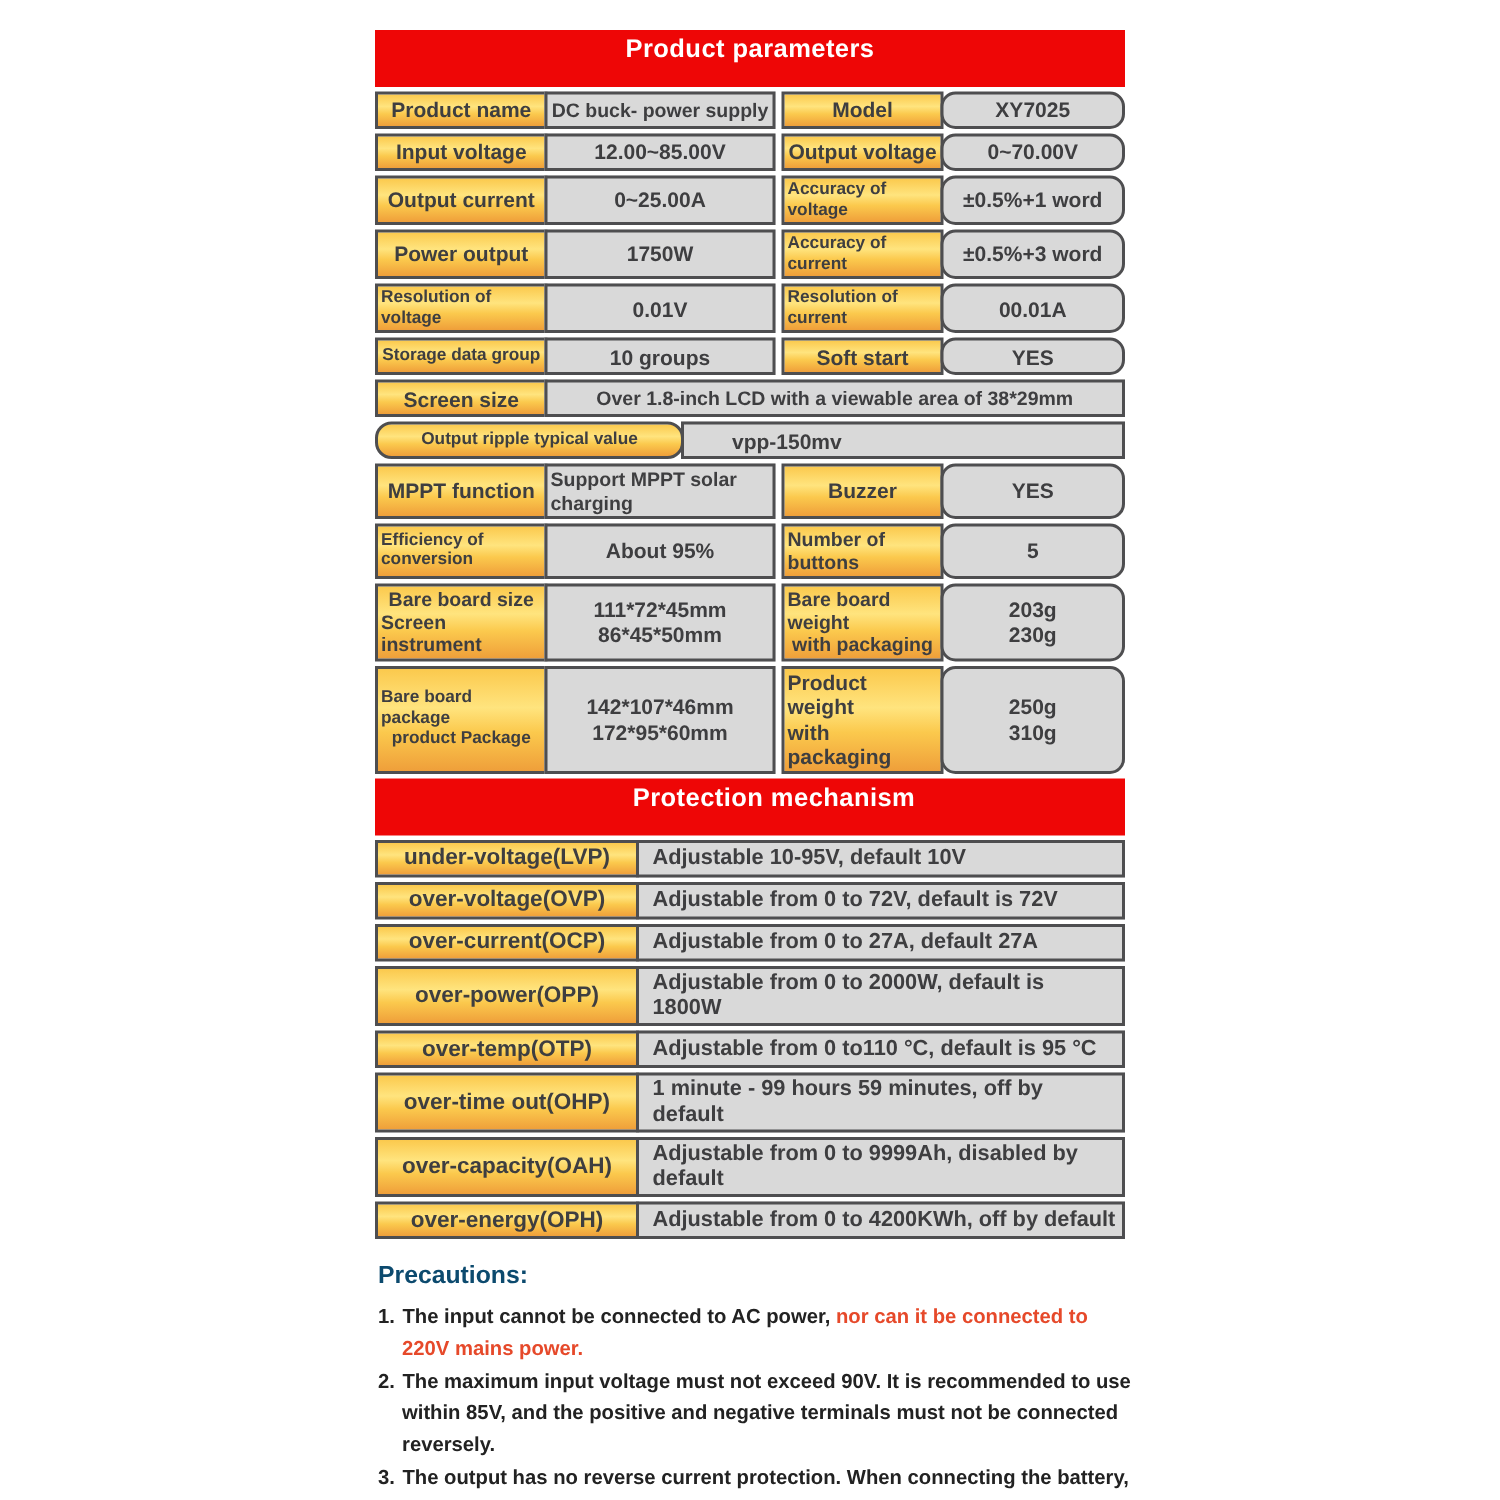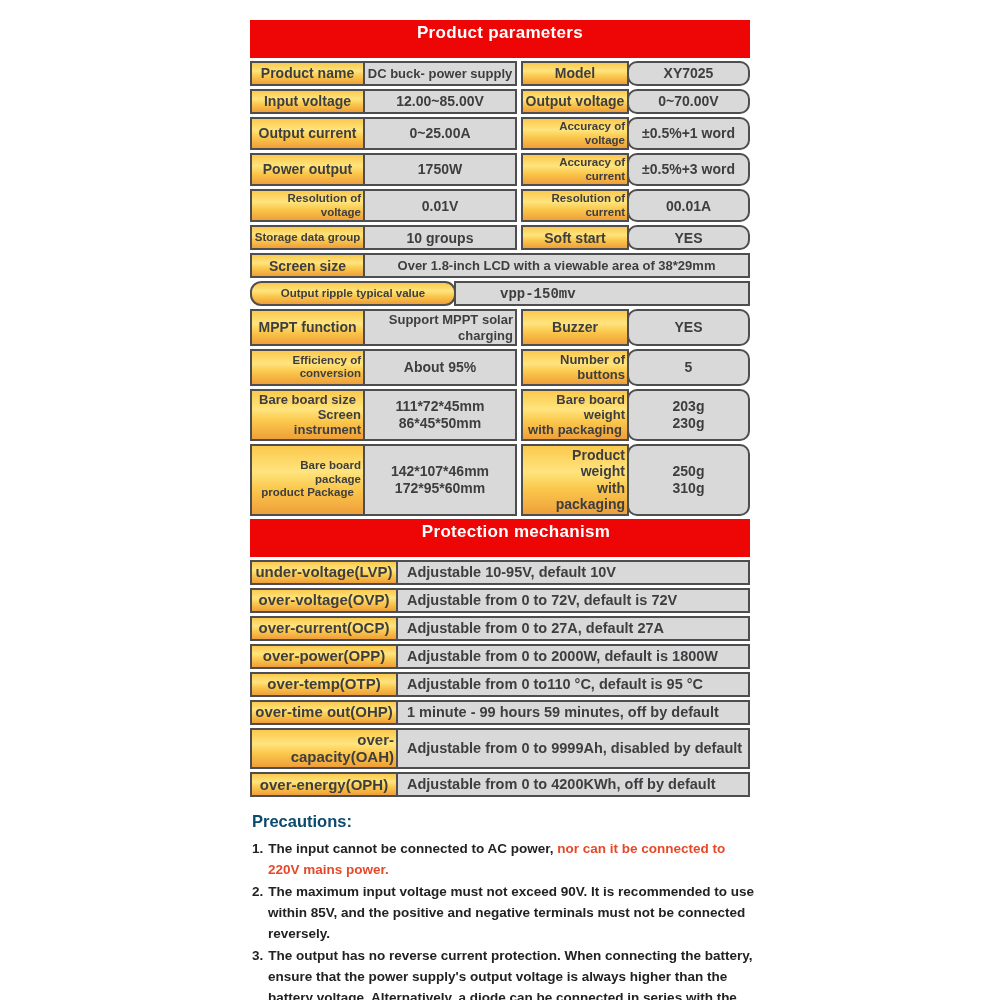--- a/index.html
+++ b/index.html
@@ -12,35 +12,35 @@
   .sec-header{
     background:#ee0606;color:#ffffff;text-align:center;
     font-size:17px;font-weight:bold;height:38px;line-height:26px;
     letter-spacing:.3px;
   }
   .trow{display:flex;margin-top:3px;}
   .cell{
     box-sizing:border-box;border:2px solid #4e4e50;min-height:25px;
     display:flex;flex-direction:column;align-items:center;justify-content:center;
     font-size:14px;font-weight:bold;color:#3e3e40;line-height:1.18;
-    text-align:right;padding:1px 2px;
+    text-align:left;padding:1px 2px;
   }
   .label{background:linear-gradient(180deg,#fbc94d 0%,#ffe47e 38%,#fbc94d 62%,#ef9f3a 100%);}
   .value{background:#d9d9d9;}
   .c1{width:115px;}
   .c2{width:154px;margin-left:-2px;}
   .c3{width:108px;margin-left:4px;}
   .c4{flex:1;margin-left:-2px;border-radius:10px;}
   .cw{width:206px;border-radius:11px;}
   .cfill{flex:1;margin-left:-2px;}
-  .vleft{align-items:flex-start;text-align:left;padding-left:44px;font-family:Liberation Mono, monospace;}
+  .vleft{align-items:flex-start;text-align:left;padding-left:32px;}
   .sm{font-size:11.5px;}
   .md{font-size:13px;}
   .tall .cell{min-height:42px;}
-  .pl{width:148px;font-size:15px;}
+  .pl{width:176px;font-size:15px;}
   .pv{flex:1;margin-left:-2px;align-items:flex-start;text-align:left;padding-left:9px;font-size:14.5px;}
   .mt{margin-top:3px;padding-left:32px;}
   .prec{margin-top:15px;padding-left:2px;width:508px;}
   .prec-title{color:#0c4a6e;font-size:16.5px;font-weight:bold;margin-bottom:7px;}
   .prec-list{list-style:none;margin:0;padding:0;}
   .prec-item{
     font-size:13.5px;font-weight:bold;color:#222222;line-height:21px;
     padding-left:16px;text-indent:-16px;margin-bottom:1px;
   }
   .num{margin-right:5px;}

